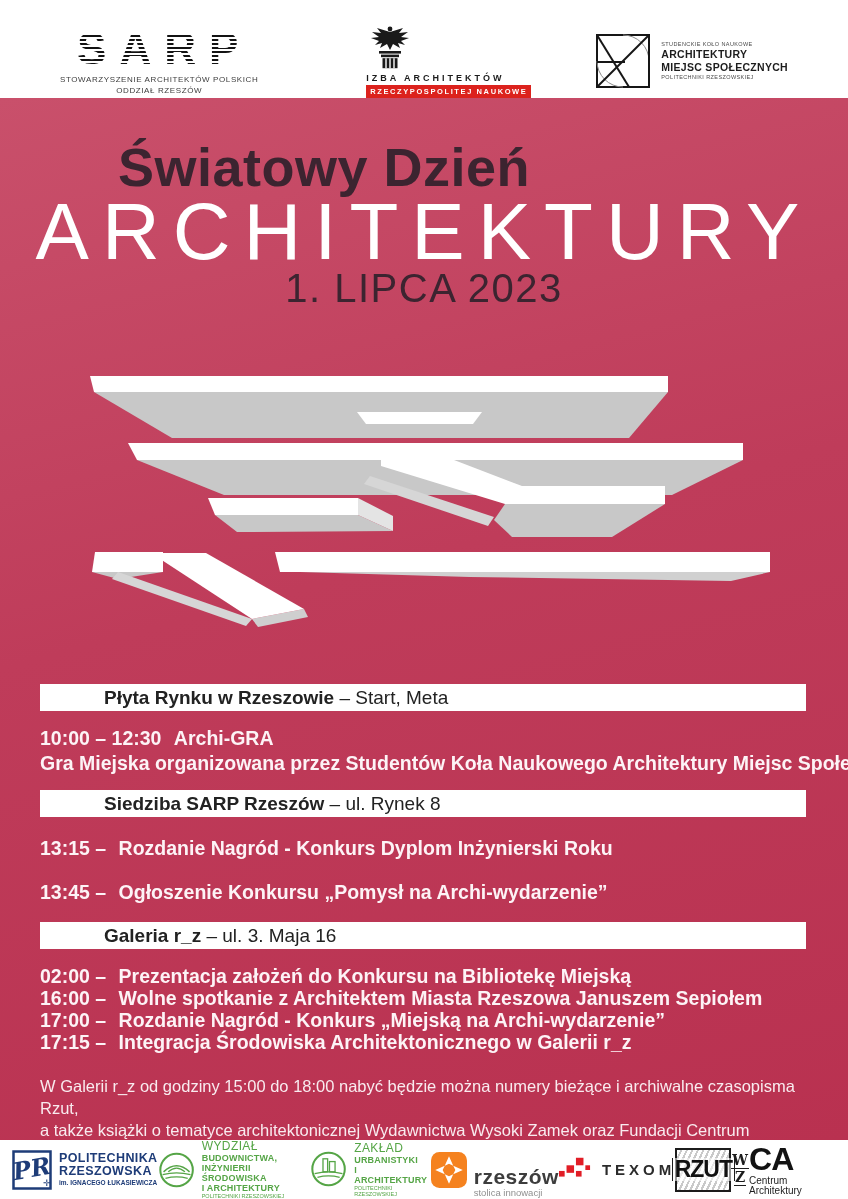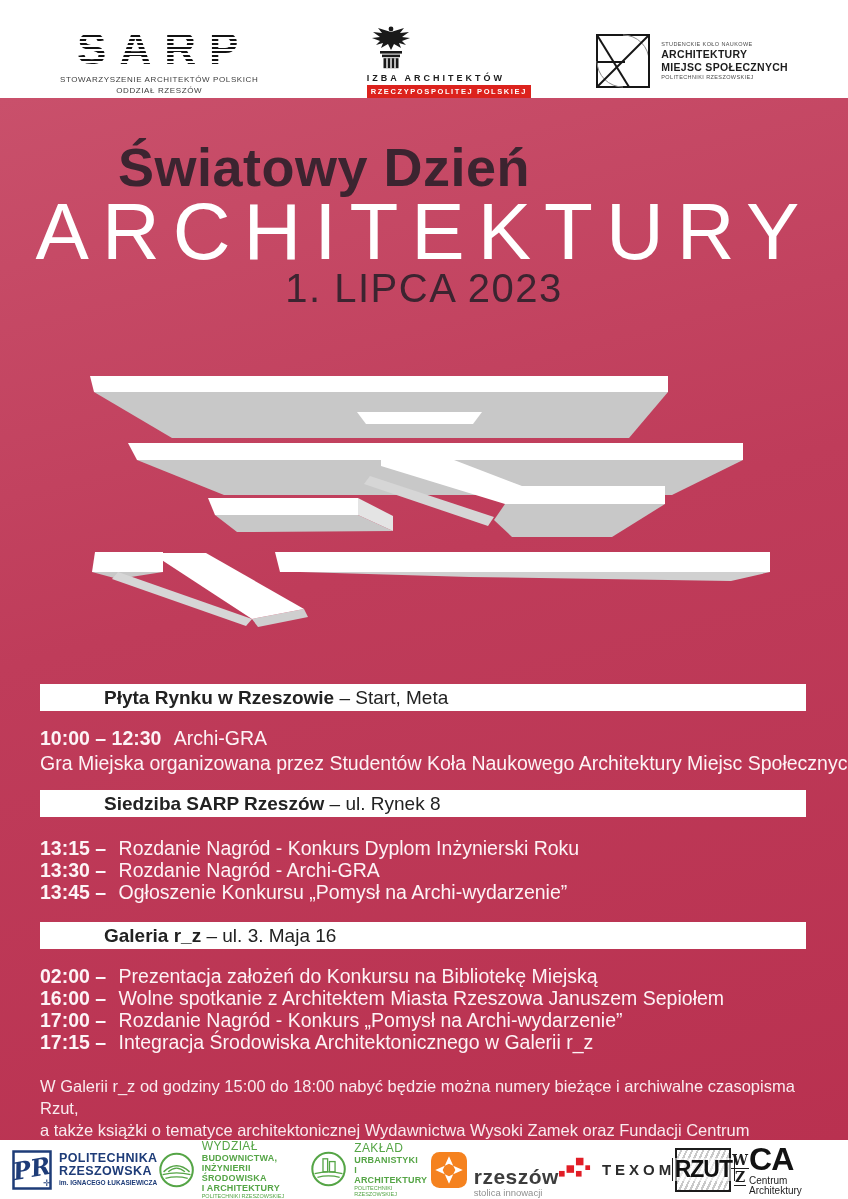--- a/index.html
+++ b/index.html
@@ -39,21 +39,21 @@
   .illus{position:absolute;top:262px;left:0;}
 
   
   .venue-bar{position:absolute;left:40px;width:766px;height:27px;background:#ffffff;
              font-size:19px;line-height:27px;color:#222222;padding-left:64px;box-sizing:border-box;
              white-space:nowrap;}
   .venue-bar b{font-weight:700;}
   .venue-bar span{font-weight:400;}
   .ev{position:absolute;left:40px;width:770px;font-size:19.5px;color:#fdf3f6;white-space:nowrap;}
   .ev b{font-weight:700;}
-  .ev span{margin-left:7px;font-weight:400;}
+  .ev span{margin-left:7px;font-weight:700;}
   .note{position:absolute;left:40px;width:780px;font-size:16.5px;line-height:22px;color:#f9ebef;}
 
   
   .bottom-band{position:absolute;bottom:0;left:0;width:848px;height:59px;background:#ffffff;
                display:flex;align-items:center;justify-content:space-between;padding:0 12px;box-sizing:border-box;}
   .sp{display:flex;align-items:center;gap:7px;}
   .prz-text{color:#1e3c78;line-height:1.05;}
   .prz-name{font-size:12.5px;font-weight:800;letter-spacing:.4px;}
   .prz-sub{font-size:6.5px;font-weight:700;margin-top:2px;}
   .green-text{color:#55a546;line-height:1.12;}
@@ -95,21 +95,21 @@
         <circle cx="24" cy="4" r="2.4" fill="#1a1a1a"></circle>
         <path d="M24 7 L11 3 L15 8 L6 7 L13 12 L5 13 L13 16 L9 20 L16 18 L14 23 L21 19 L24 25 L27 19 L34 23 L32 18 L39 20 L35 16 L43 13 L35 12 L42 7 L33 8 L37 3 Z" fill="#1a1a1a"></path>
         <rect x="13" y="26" width="22" height="2.6" fill="#1a1a1a"></rect>
         <rect x="15" y="29.6" width="18" height="2.6" fill="#1a1a1a"></rect>
         <rect x="16.5" y="33.2" width="15" height="10" fill="#1a1a1a"></rect>
         <line x1="20" y1="33.2" x2="20" y2="43.2" stroke="#ffffff" stroke-width="1.4"></line>
         <line x1="24" y1="33.2" x2="24" y2="43.2" stroke="#ffffff" stroke-width="1.4"></line>
         <line x1="28" y1="33.2" x2="28" y2="43.2" stroke="#ffffff" stroke-width="1.4"></line>
       </svg>
       <div class="izba-line1">IZBA ARCHITEKTÓW</div>
-      <div class="izba-line2">RZECZYPOSPOLITEJ POLSKIEJ</div>
+      <div class="izba-line2">RZECZYPOSPOLITEJ NAUKOWE</div>
     </div>
 
     <div class="skn-block">
       <svg width="56" height="56" viewBox="0 0 56 56">
         <rect x="2" y="2" width="52" height="52" fill="none" stroke="#161616" stroke-width="2"></rect>
         <path d="M28 2 A26 26 0 0 1 54 28" fill="none" stroke="#8a8a8a" stroke-width="1"></path>
         <path d="M2 28 A26 26 0 0 0 28 54" fill="none" stroke="#8a8a8a" stroke-width="1"></path>
         <line x1="2" y1="2" x2="34" y2="54" stroke="#161616" stroke-width="2"></line>
         <line x1="54" y1="2" x2="2" y2="54" stroke="#161616" stroke-width="2"></line>
         <line x1="2" y1="29" x2="30" y2="29" stroke="#161616" stroke-width="2"></line>
@@ -170,44 +170,40 @@
     </div>
 
     <div class="venue-bar" style="top:692px;">
       <b>Siedziba SARP Rzeszów</b>
       <span>– ul. Rynek 8</span>
     </div>
     <div class="ev" style="top:739px;">
       <b>13:15 –</b>
       <span>Rozdanie Nagród - Konkurs Dyplom Inżynierski Roku</span>
     </div>
-    <div class="ev" style="top:761px;">
-      <b>13:30 –</b>
-      <span>Rozdanie Nagród - Archi-GRA</span>
-    </div>
     <div class="ev" style="top:783px;">
       <b>13:45 –</b>
       <span>Ogłoszenie Konkursu „Pomysł na Archi-wydarzenie”</span>
     </div>
 
     <div class="venue-bar" style="top:824px;">
       <b>Galeria r_z</b>
       <span>– ul. 3. Maja 16</span>
     </div>
     <div class="ev" style="top:867px;">
       <b>02:00 –</b>
       <span>Prezentacja założeń do Konkursu na Bibliotekę Miejską</span>
     </div>
     <div class="ev" style="top:889px;">
       <b>16:00 –</b>
       <span>Wolne spotkanie z Architektem Miasta Rzeszowa Januszem Sepiołem</span>
     </div>
     <div class="ev" style="top:911px;">
       <b>17:00 –</b>
-      <span>Rozdanie Nagród - Konkurs „Pomysł na Archi-wydarzenie”</span>
+      <span>Rozdanie Nagród - Konkurs „Miejską na Archi-wydarzenie”</span>
     </div>
     <div class="ev" style="top:933px;">
       <b>17:15 –</b>
       <span>Integracja Środowiska Architektonicznego w Galerii r_z</span>
     </div>
 
     <div class="note" style="top:977px;">
       <div>W Galerii r_z od godziny 15:00 do 18:00 nabyć będzie można numery bieżące i archiwalne czasopisma Rzut,</div>
       <div>a także książki o tematyce architektonicznej Wydawnictwa Wysoki Zamek oraz Fundacji Centrum Architektury.</div>
     </div>

